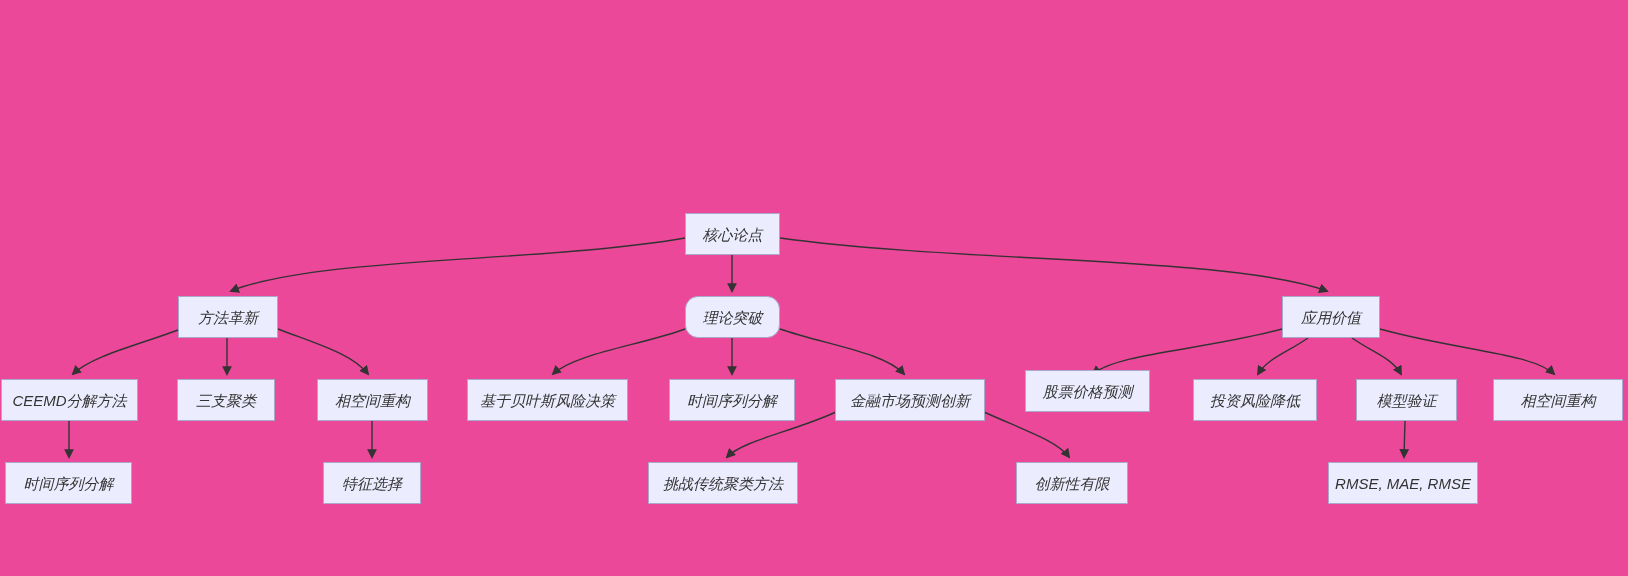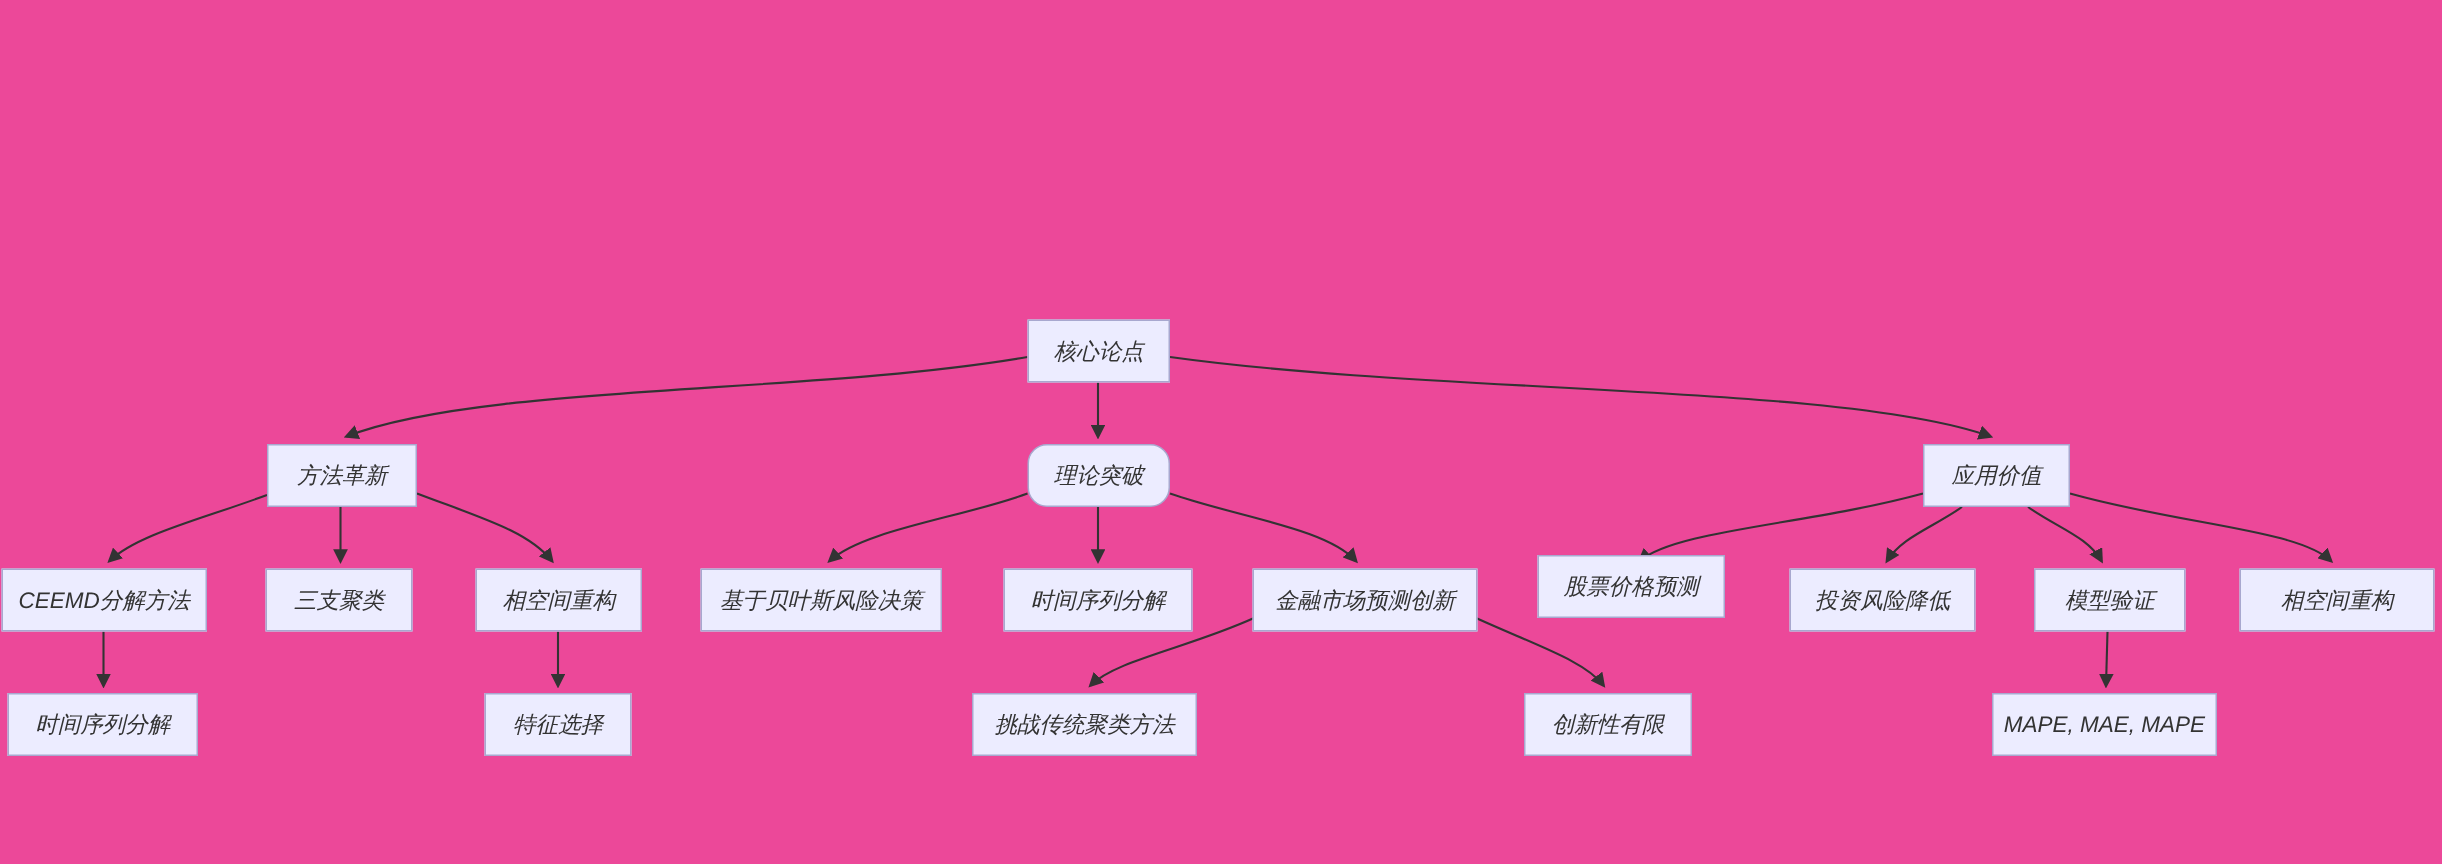--- a/index.html
+++ b/index.html
@@ -88,15 +88,15 @@
   <div class="node" style="left:835px; top:379px; width:150px; height:42px;">金融市场预测创新</div>
   <div class="node" style="left:1025px; top:370px; width:125px; height:42px;">股票价格预测</div>
   <div class="node" style="left:1193px; top:379px; width:124px; height:42px;">投资风险降低</div>
   <div class="node" style="left:1356px; top:379px; width:101px; height:42px;">模型验证</div>
   <div class="node" style="left:1493px; top:379px; width:130px; height:42px;">相空间重构</div>
 
   <div class="node" style="left:5px; top:462px; width:127px; height:42px;">时间序列分解</div>
   <div class="node" style="left:323px; top:462px; width:98px; height:42px;">特征选择</div>
   <div class="node" style="left:648px; top:462px; width:150px; height:42px;">挑战传统聚类方法</div>
   <div class="node" style="left:1016px; top:462px; width:112px; height:42px;">创新性有限</div>
-  <div class="node" style="left:1328px; top:462px; width:150px; height:42px;">MAPE, MAE, MAPE</div>
+  <div class="node" style="left:1328px; top:462px; width:150px; height:42px;">RMSE, MAE, RMSE</div>
 
 </div>
 
 </body></html>

